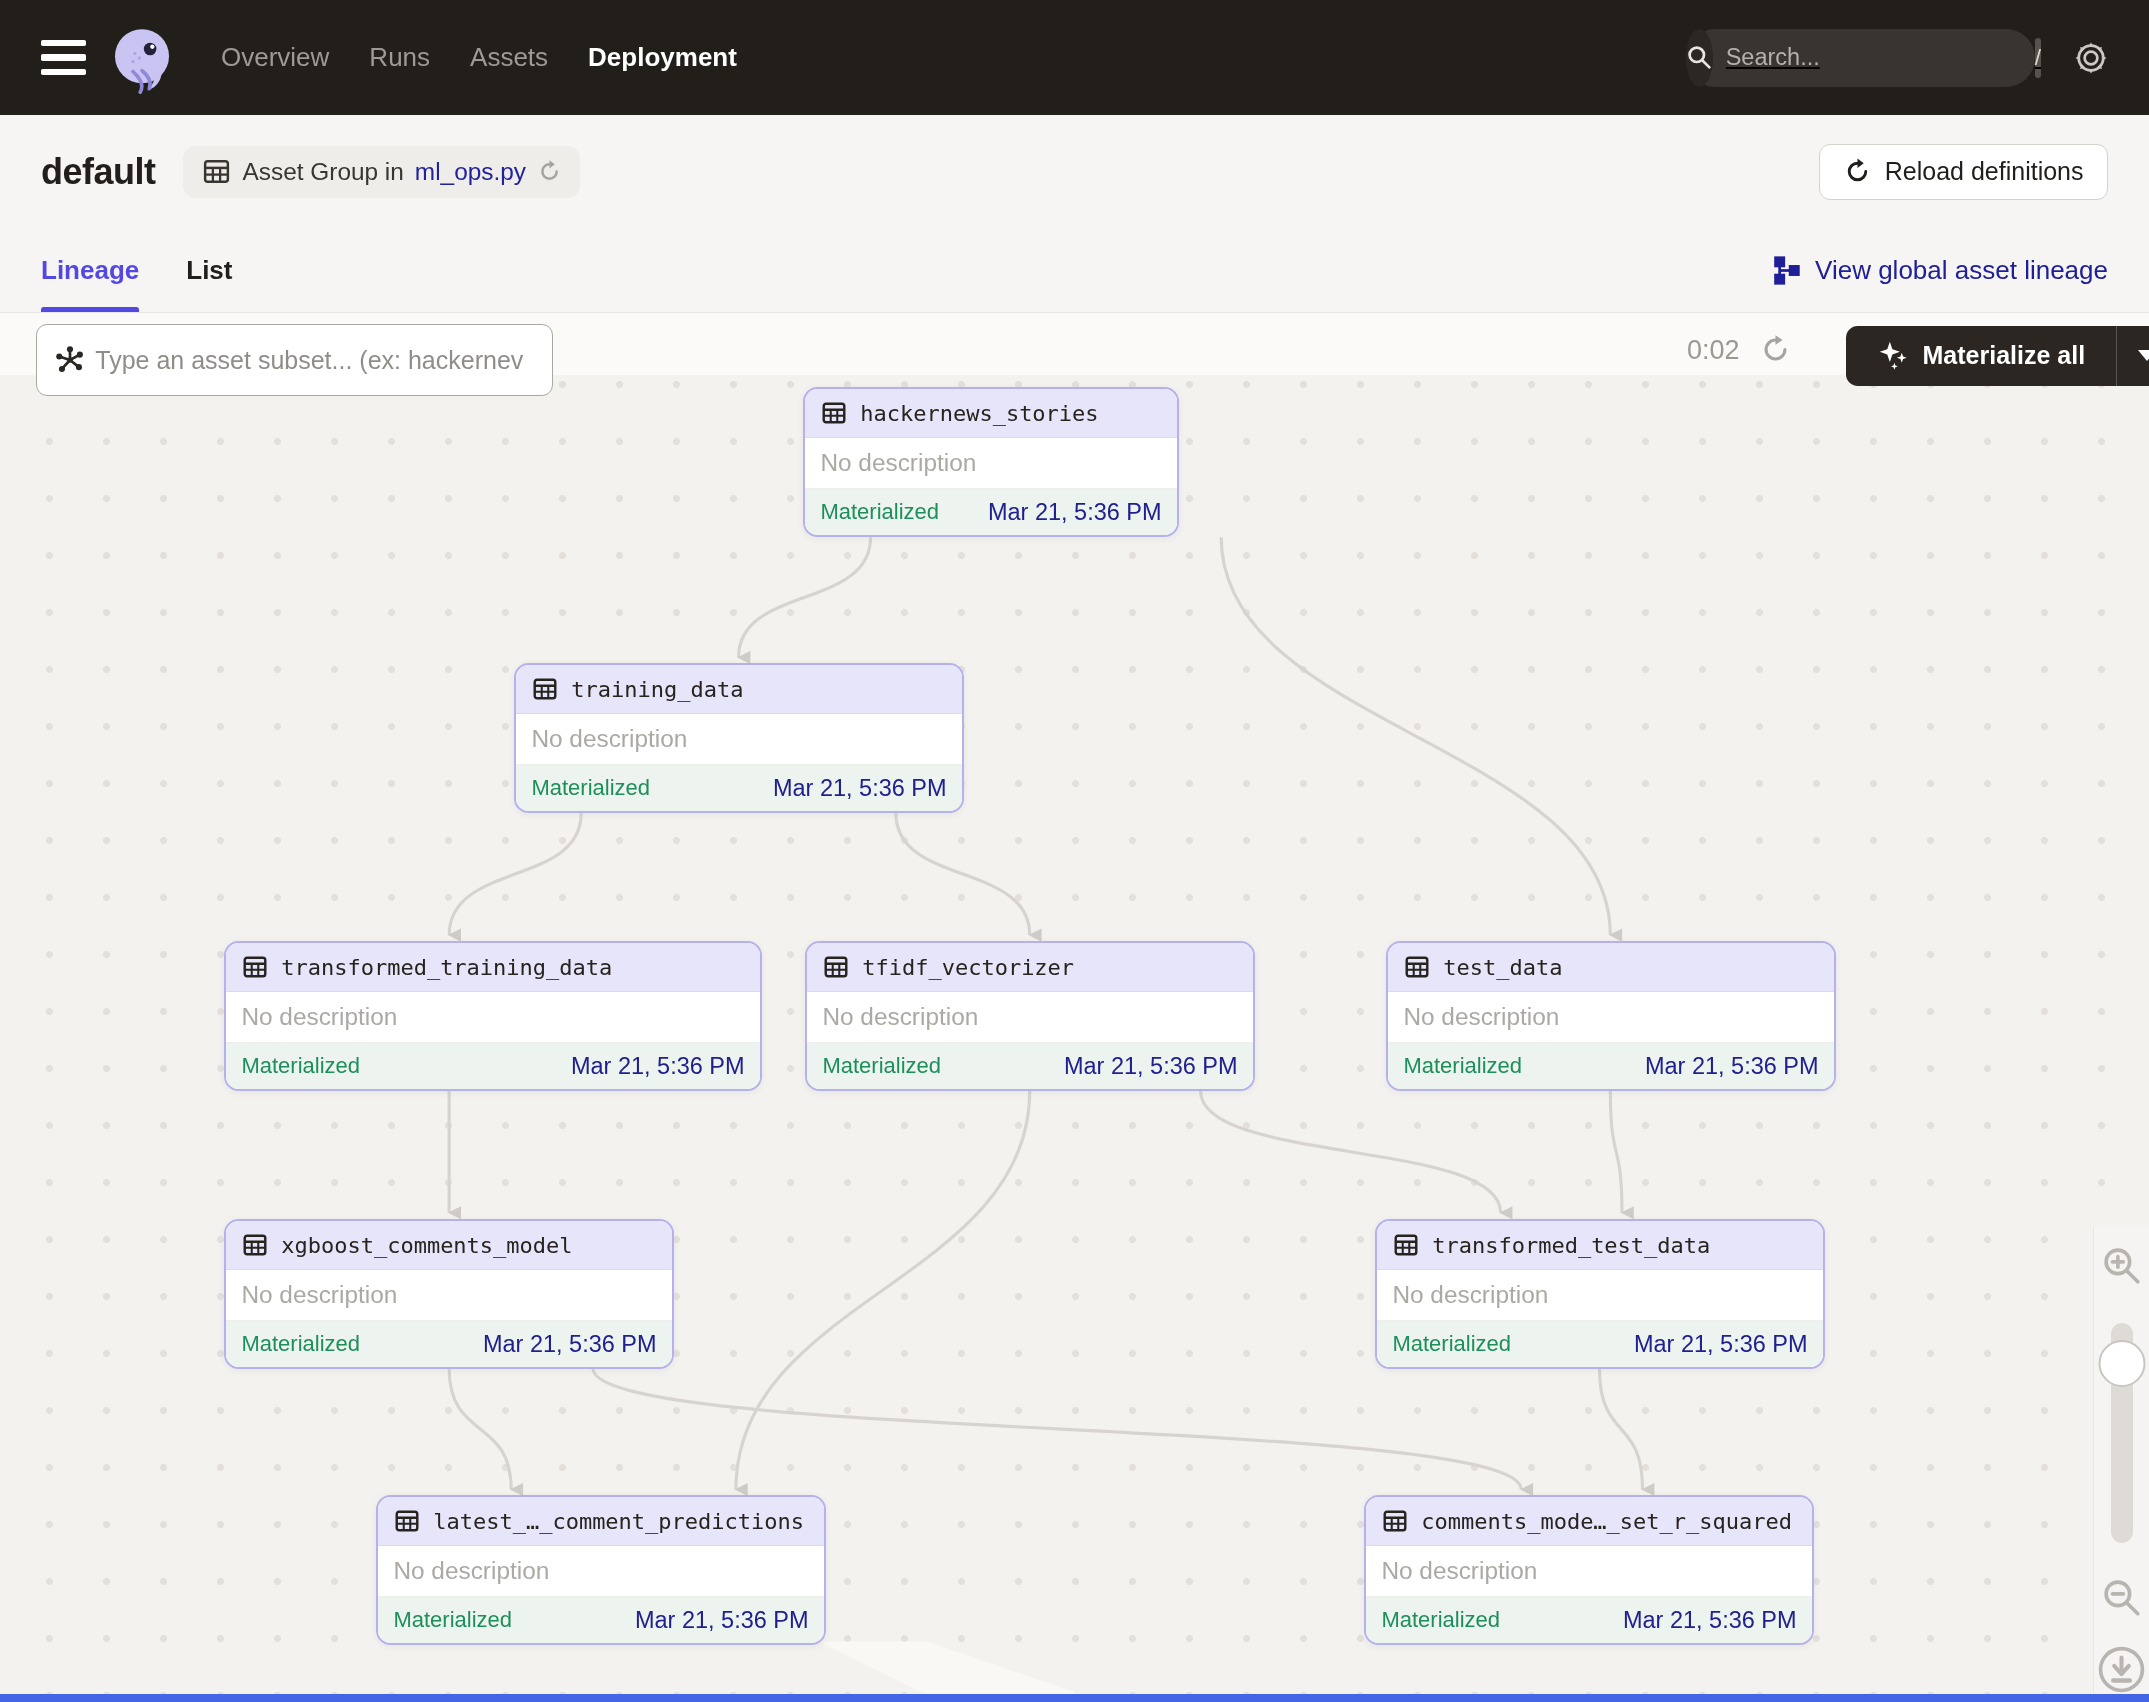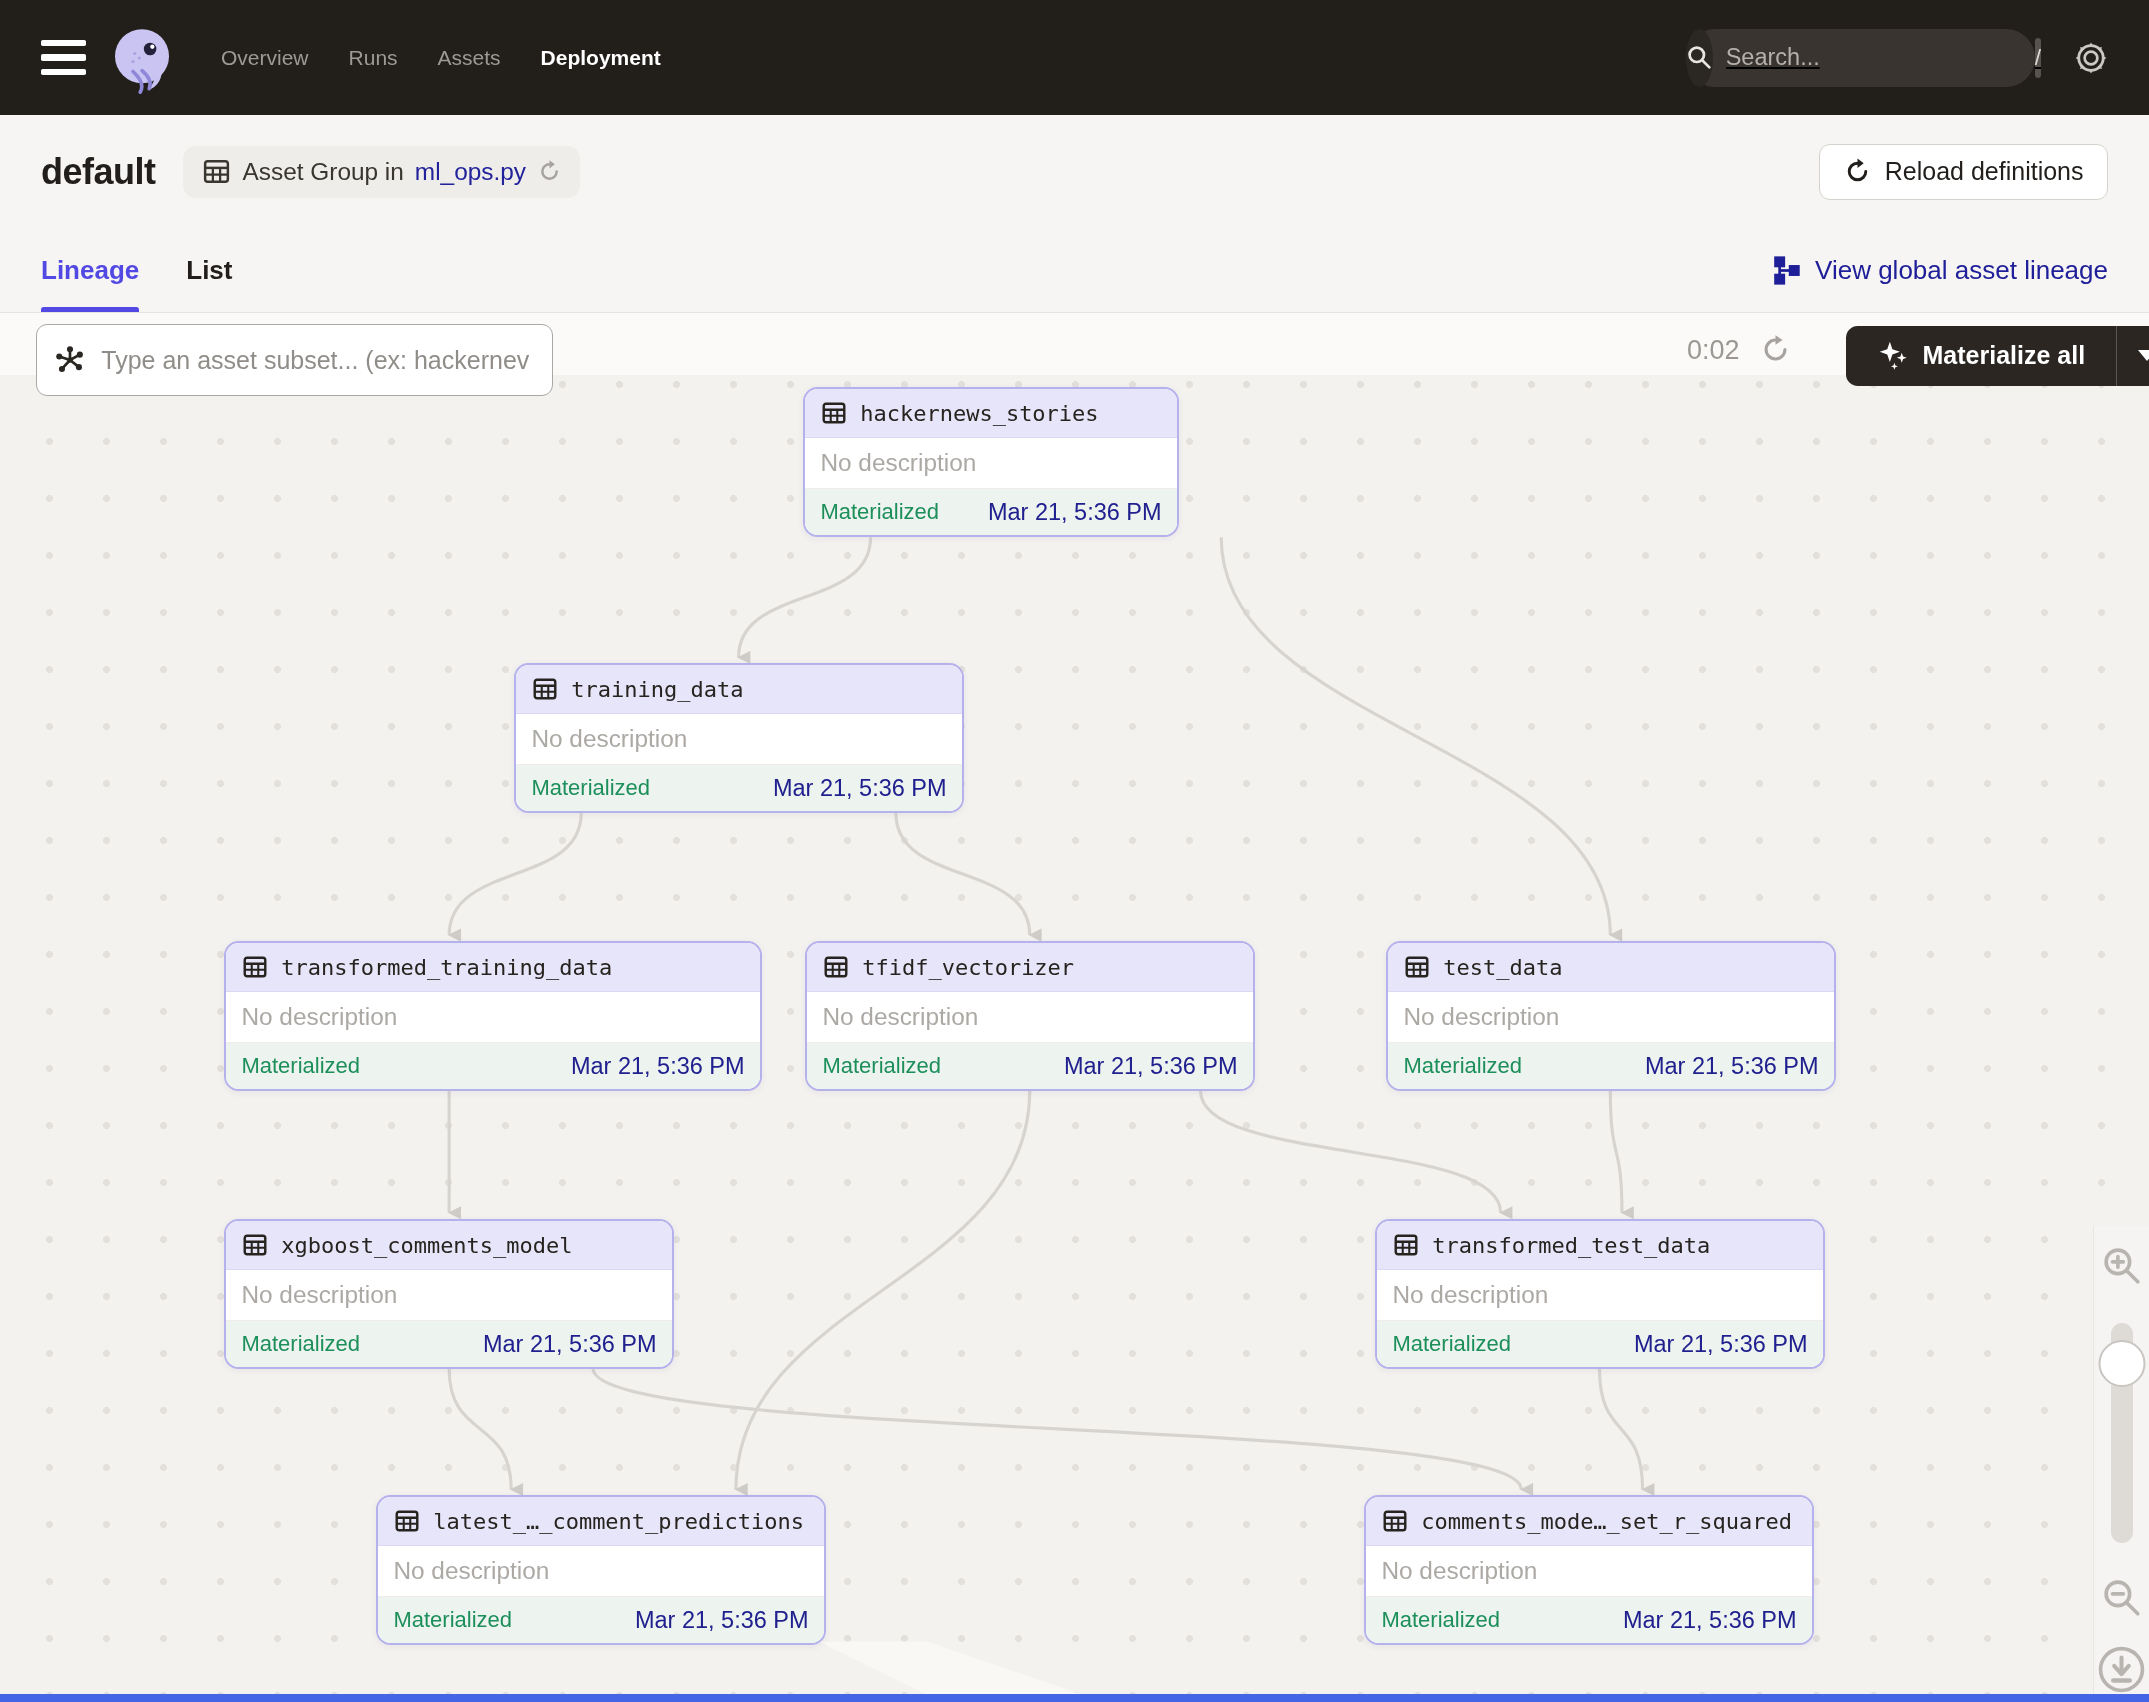--- a/index.html
+++ b/index.html
@@ -8,21 +8,21 @@
   #app { position:relative; width:2149px; height:1702px; overflow:hidden; background:#F7F5F3; }
 
   
   .topnav { position:absolute; top:0; left:0; width:100%; height:115px; background:#221E1A;
             display:flex; align-items:center; }
   .hamburger { width:45px; height:36px; margin-left:41px; display:flex; flex-direction:column;
                justify-content:space-between; cursor:pointer; }
   .hamburger span { display:block; height:6.3px; border-radius:1.8px; background:#FFFFFF; }
   .logo { width:72px; height:72px; margin-left:20px; flex:0 0 auto; }
   .nav-items { display:flex; align-items:center; margin-left:43px; gap:40px; }
-  .nav-item { font-size:21px; font-weight:500; color:#9D9A95; cursor:pointer; }
+  .nav-item { font-size:26px; font-weight:500; color:#9D9A95; cursor:pointer; }
   .nav-item.active { color:#FFFFFF; font-weight:700; }
   .topnav-right { margin-left:auto; display:flex; align-items:center; margin-right:38px; }
   .search-pill { width:349px; height:58px; background:#393430; border-radius:29px;
                  display:flex; align-items:center; position:relative;text-decoration:underline; }
   .search-pill .mag-wrap { width:58px; height:58px; border-radius:50%; background:#2B2723;
                  display:flex; align-items:center; justify-content:center; }
   .search-pill input { flex:1; background:transparent; border:none; outline:none;
                  color:#CBC8C4; font-size:23.5px; padding-left:12.7px; font-family:"Liberation Sans",sans-serif; }
   .search-pill input::placeholder { color:#B4B1AC; }
   .kbd-badge { width:42px; height:40px; margin-right:12.7px; border-radius:8.1px; background:#57524B;
@@ -57,21 +57,21 @@
             background-image:radial-gradient(circle, #E3E0DC 3.2px, transparent 3.8px);
             background-size:57px 57px; background-position:21px 43px; }
   .canvas-topstrip { position:absolute; top:0; left:0; width:100%; height:62px; background:#FBFAF8; }
   #edges-svg { position:absolute; top:-313px; left:0; width:2149px; height:1702px; pointer-events:none; }
   .edge { fill:none; stroke:#D7D4D0; stroke-width:3.5; }
   .edge-band { fill:#F9F8F5; stroke:none; }
 
   
   .asset-filter { position:absolute; top:11px; left:36px; width:517px; height:72px; background:#FFFFFF;
                   border:1.8px solid #ABA8A4; border-radius:11px; display:flex; align-items:center;
-                  padding:0 16.3px; gap:14px; }
+                  padding:0 16.3px; gap:8px; }
   .asset-filter input { flex:1; border:none; outline:none; font-size:25px; color:#3A3732;
                   font-family:"Liberation Sans",sans-serif; background:transparent; min-width:0; }
   .asset-filter input::placeholder { color:#908D89; }
   .graph-timer { position:absolute; top:22px; left:1687px; font-size:27px; color:#9B9894; }
   .graph-refresh { position:absolute; top:20px; left:1759px; cursor:pointer; }
   .materialize-btn { position:absolute; top:12.7px; left:1846px; width:330px; height:60px; background:#2B2舎521;
                   background:#2B2621; border-radius:11.8px; display:flex; align-items:center; cursor:pointer; }
   .materialize-main { flex:1; display:flex; align-items:center; justify-content:center; gap:12.7px;
                   color:#FFFFFF; font-size:25px; font-weight:600; height:100%; }
   .materialize-caret { width:60px; height:100%; border-left:0.9px solid #5B564F; display:flex;

